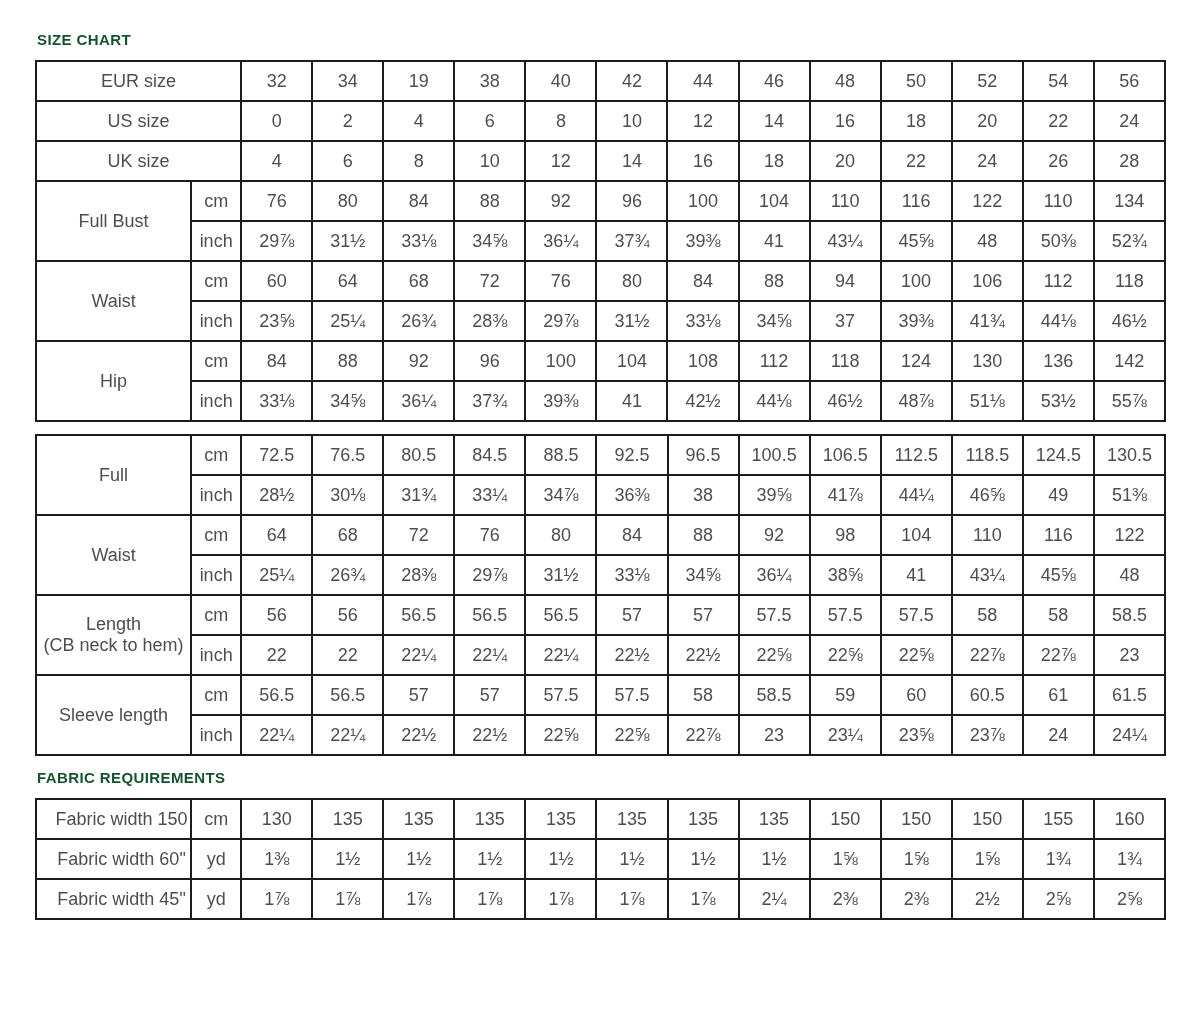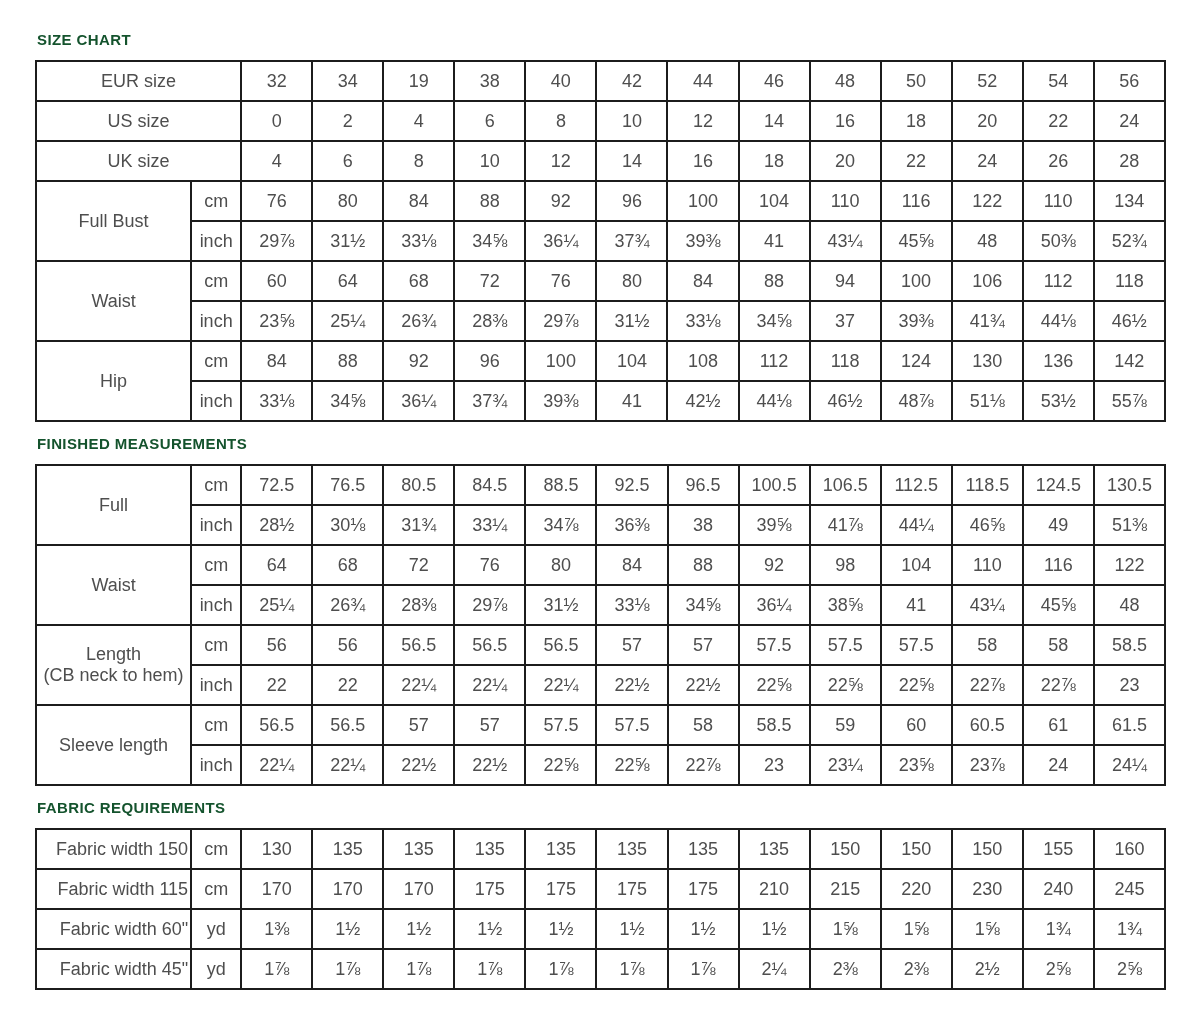--- a/index.html
+++ b/index.html
@@ -49,21 +49,21 @@
     font-size: 18px;
     color: #4e4e4e;
     line-height: 1.15;
   }
   td.unit-cell {
     font-size: 17px;
     padding: 0 1px;
     margin-left: 28px;
   }
   table.left-labels td.label-cell {
-    text-align: right;
+    text-align: center;
     padding-left: 18px;
   }
 </style>
 </head>
 <body>
 
 <div class="page" id="sections">
     <h2 class="section-title">SIZE CHART</h2>
     <table class="size-table">
       <colgroup>
@@ -226,21 +226,20 @@
           <td class="value-cell">42½</td>
           <td class="value-cell">44⅛</td>
           <td class="value-cell">46½</td>
           <td class="value-cell">48⅞</td>
           <td class="value-cell">51⅛</td>
           <td class="value-cell">53½</td>
           <td class="value-cell">55⅞</td>
         </tr>
       </tbody>
     </table>
-    <h2 class="section-title">FINISHED MEASUREMENTS</h2>
     <table class="size-table">
       <colgroup>
         <col style="width: 155px;">
         <col style="width: 50px;">
         <col style="width: 71px;">
         <col style="width: 71px;">
         <col style="width: 71px;">
         <col style="width: 71px;">
         <col style="width: 71px;">
         <col style="width: 71px;">
@@ -418,37 +417,20 @@
           <td class="value-cell">135</td>
           <td class="value-cell">135</td>
           <td class="value-cell">135</td>
           <td class="value-cell">150</td>
           <td class="value-cell">150</td>
           <td class="value-cell">150</td>
           <td class="value-cell">155</td>
           <td class="value-cell">160</td>
         </tr>
         <tr>
-          <td class="label-cell" rowspan="1">Fabric width 115</td>
-          <td class="unit-cell">cm</td>
-          <td class="value-cell">170</td>
-          <td class="value-cell">170</td>
-          <td class="value-cell">170</td>
-          <td class="value-cell">175</td>
-          <td class="value-cell">175</td>
-          <td class="value-cell">175</td>
-          <td class="value-cell">175</td>
-          <td class="value-cell">210</td>
-          <td class="value-cell">215</td>
-          <td class="value-cell">220</td>
-          <td class="value-cell">230</td>
-          <td class="value-cell">240</td>
-          <td class="value-cell">245</td>
-        </tr>
-        <tr>
           <td class="label-cell" rowspan="1">Fabric width 60"</td>
           <td class="unit-cell">yd</td>
           <td class="value-cell">1⅜</td>
           <td class="value-cell">1½</td>
           <td class="value-cell">1½</td>
           <td class="value-cell">1½</td>
           <td class="value-cell">1½</td>
           <td class="value-cell">1½</td>
           <td class="value-cell">1½</td>
           <td class="value-cell">1½</td>

